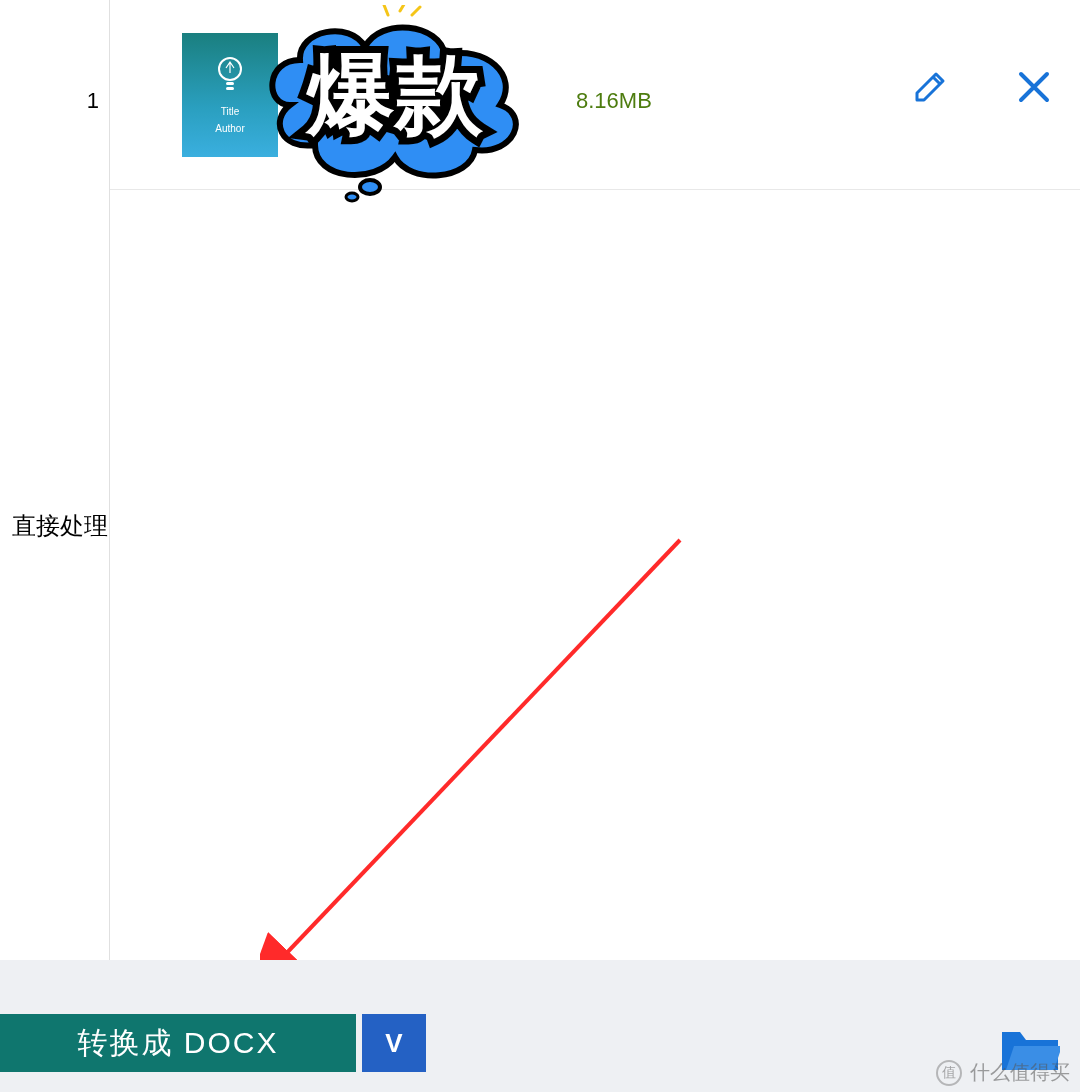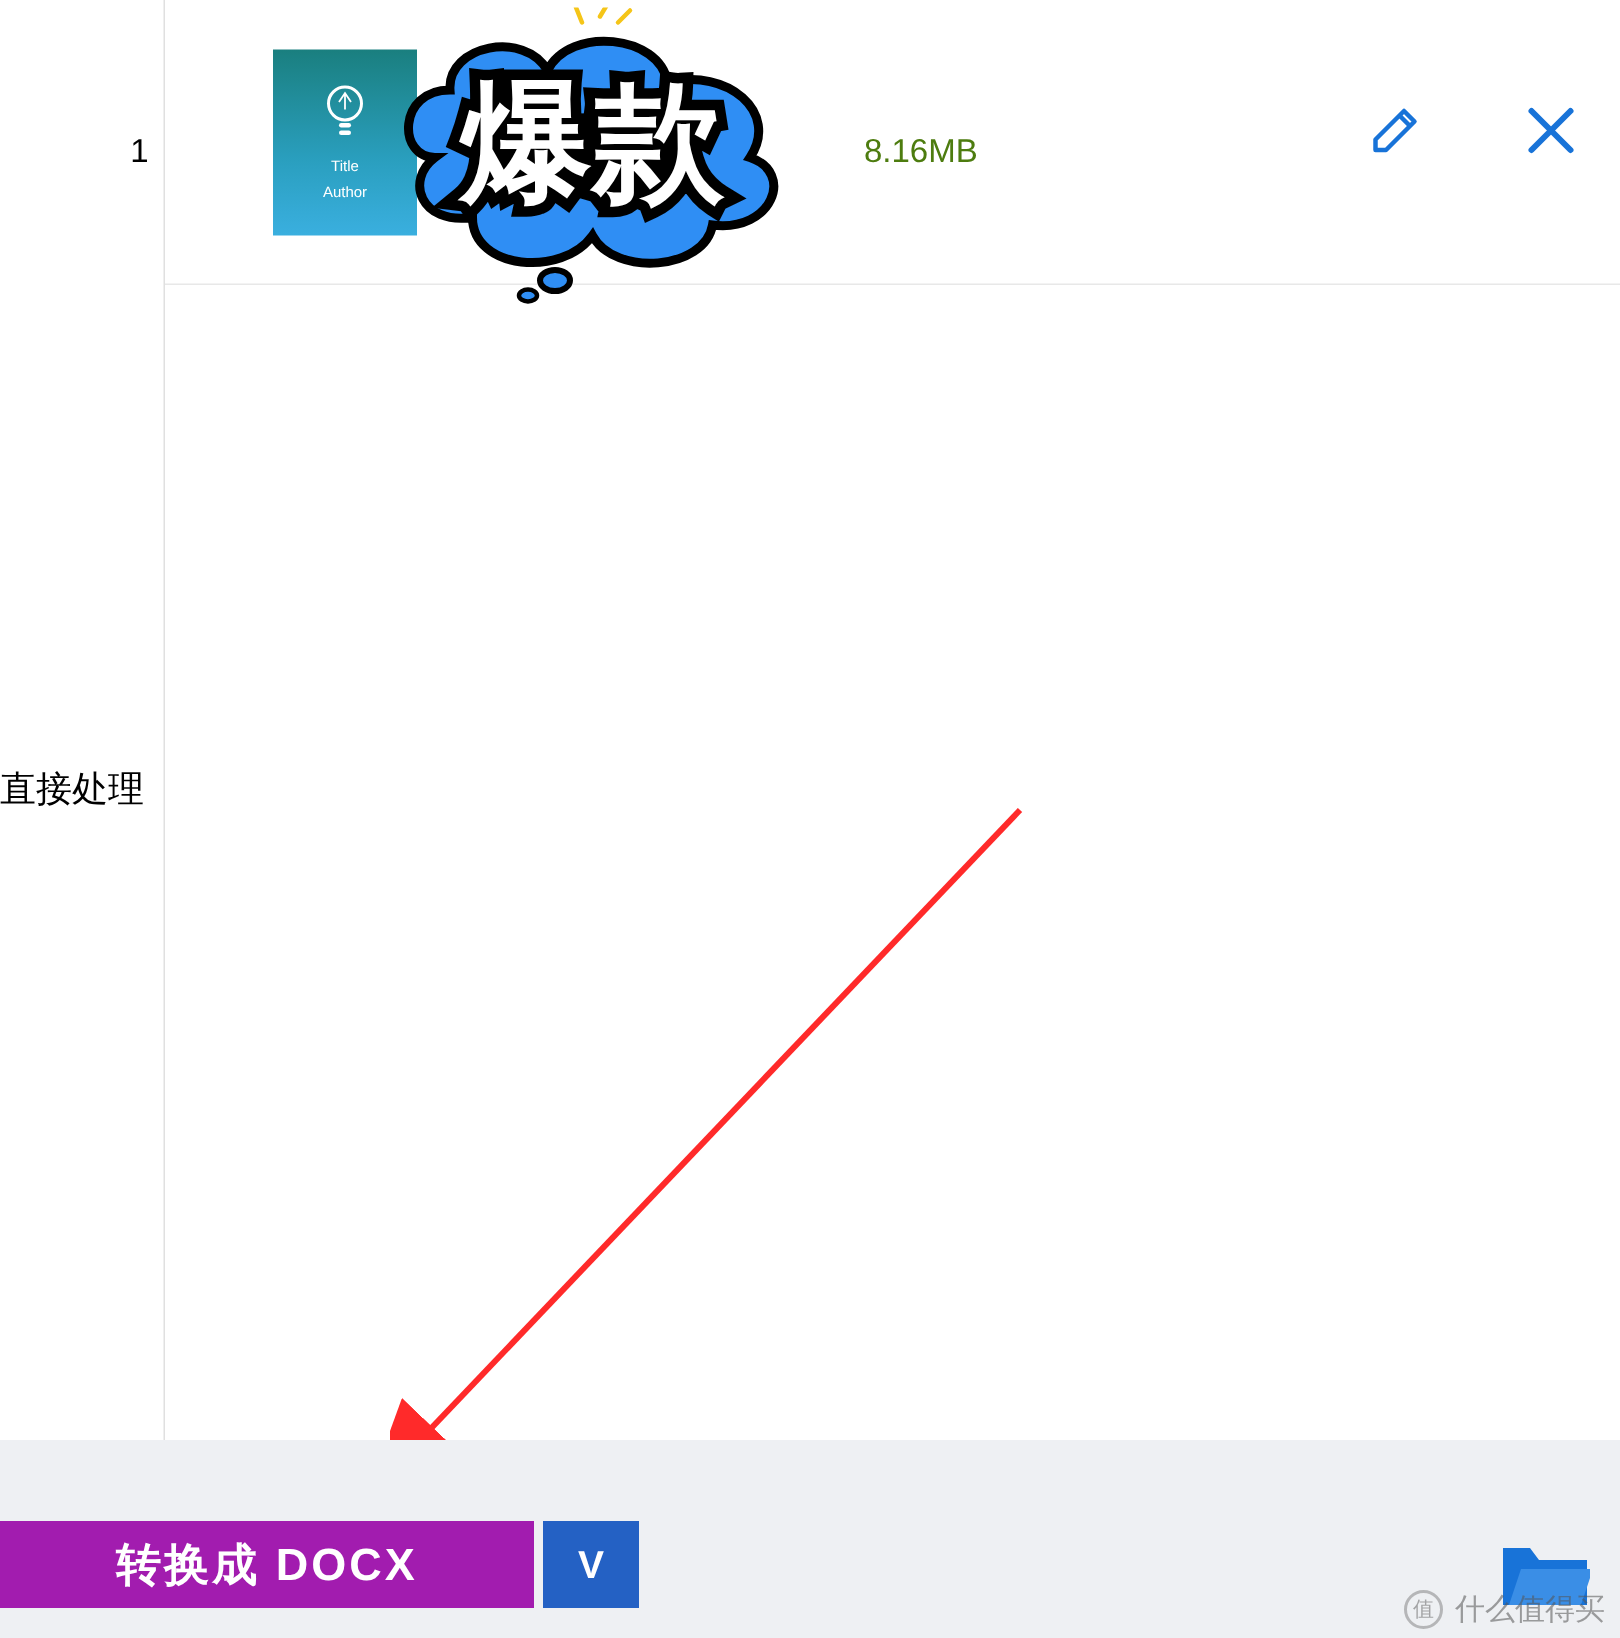--- a/index.html
+++ b/index.html
@@ -23,21 +23,21 @@
     }
     .sidebar-num {
       position: absolute;
       right: 10px;
       top: 88px;
       font-size: 22px;
       color: #000;
     }
     .sidebar-text {
       position: absolute;
-      left: 0;
+      left: 12px;
       top: 510px;
       font-size: 24px;
       color: #000;
       white-space: nowrap;
       font-family: Liberation Mono, monospace;
     }
 
     
     .file-row {
       position: absolute;
@@ -117,32 +117,31 @@
       background: #eef0f3;
     }
     .convert-group {
       position: absolute;
       left: 0;
       bottom: 20px;
       display: flex;
       height: 58px;
     }
     .convert-btn {
-      background: #a21caf;
+      background: #0f766e;
       color: #fff;
       font-size: 30px;
       padding: 0 28px;
       display: flex;
       align-items: center;
       border: none;
       cursor: pointer;
       letter-spacing: 2px;
       width: 356px;
       justify-content: center;
-      font-weight: bold;
     }
     .convert-dd {
       background: #2461c4;
       color: #fff;
       width: 64px;
       display: flex;
       align-items: center;
       justify-content: center;
       margin-left: 6px;
       cursor: pointer;

